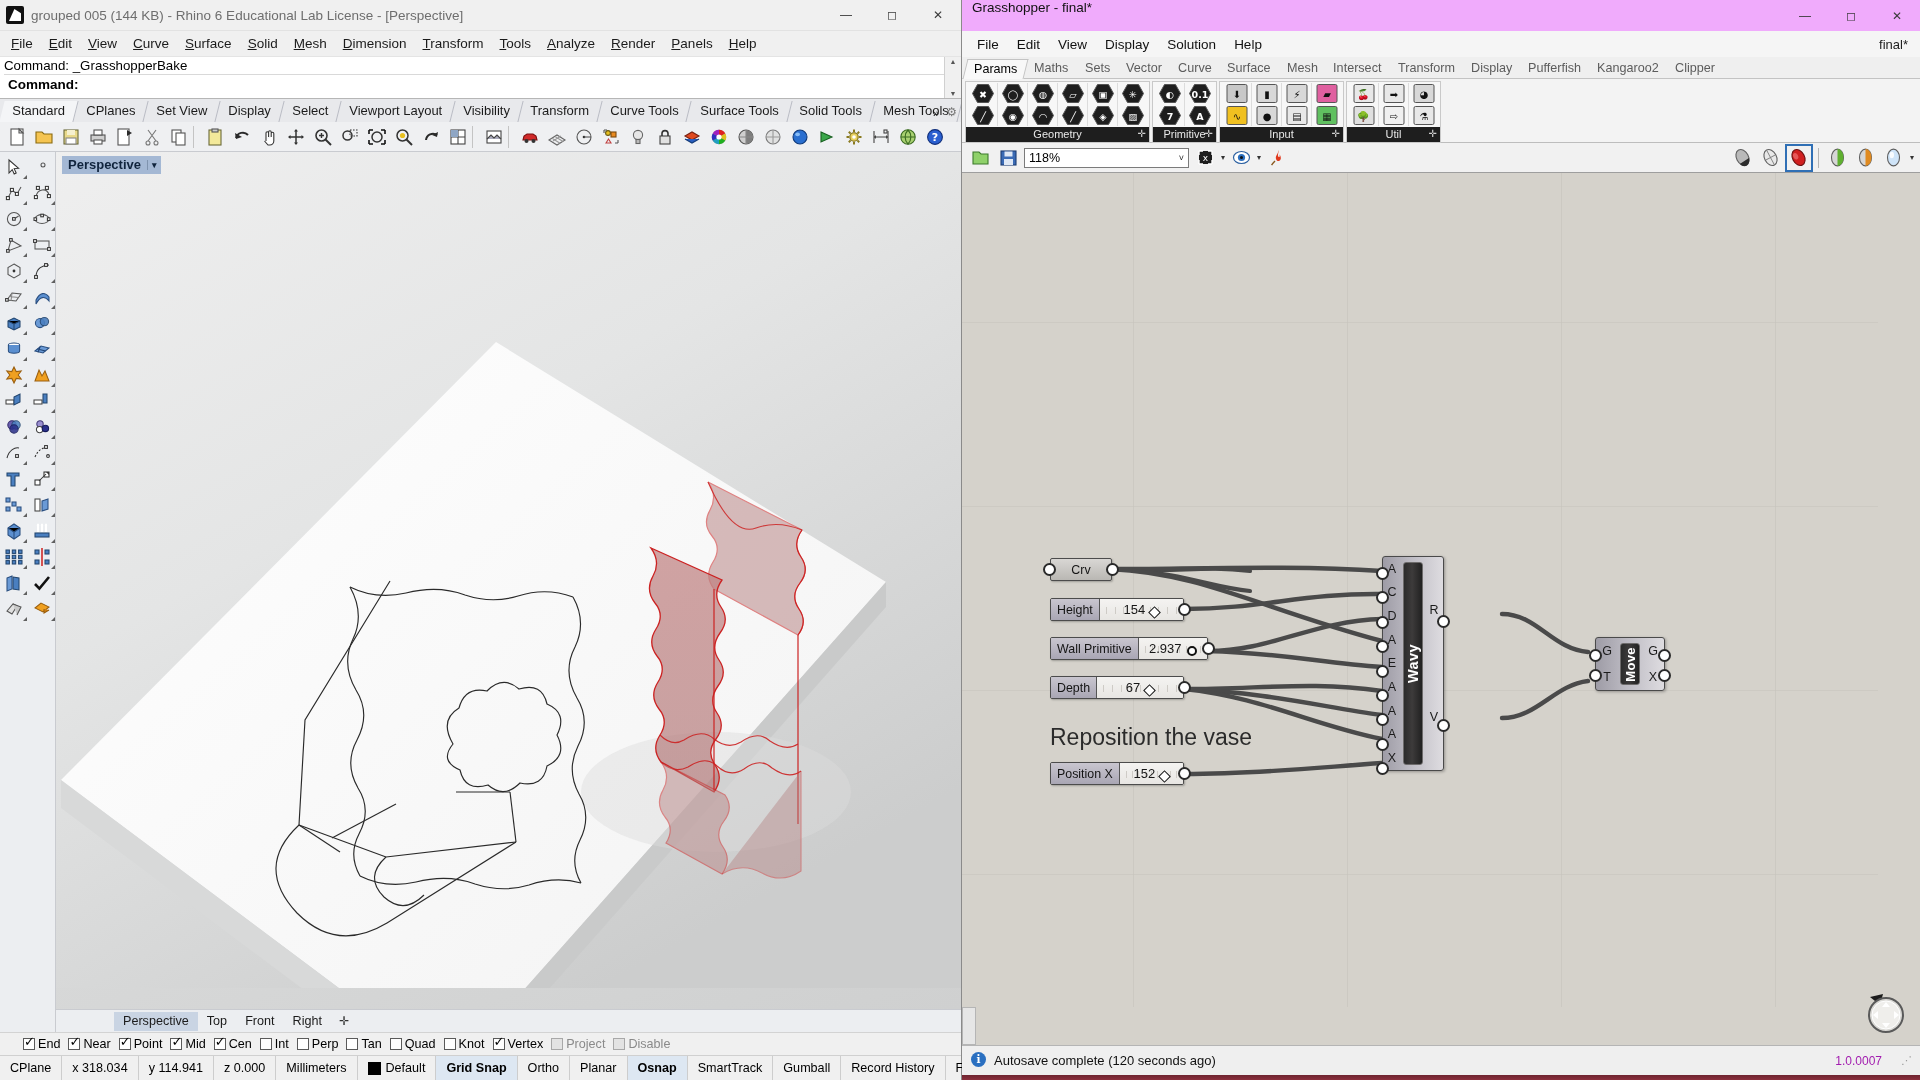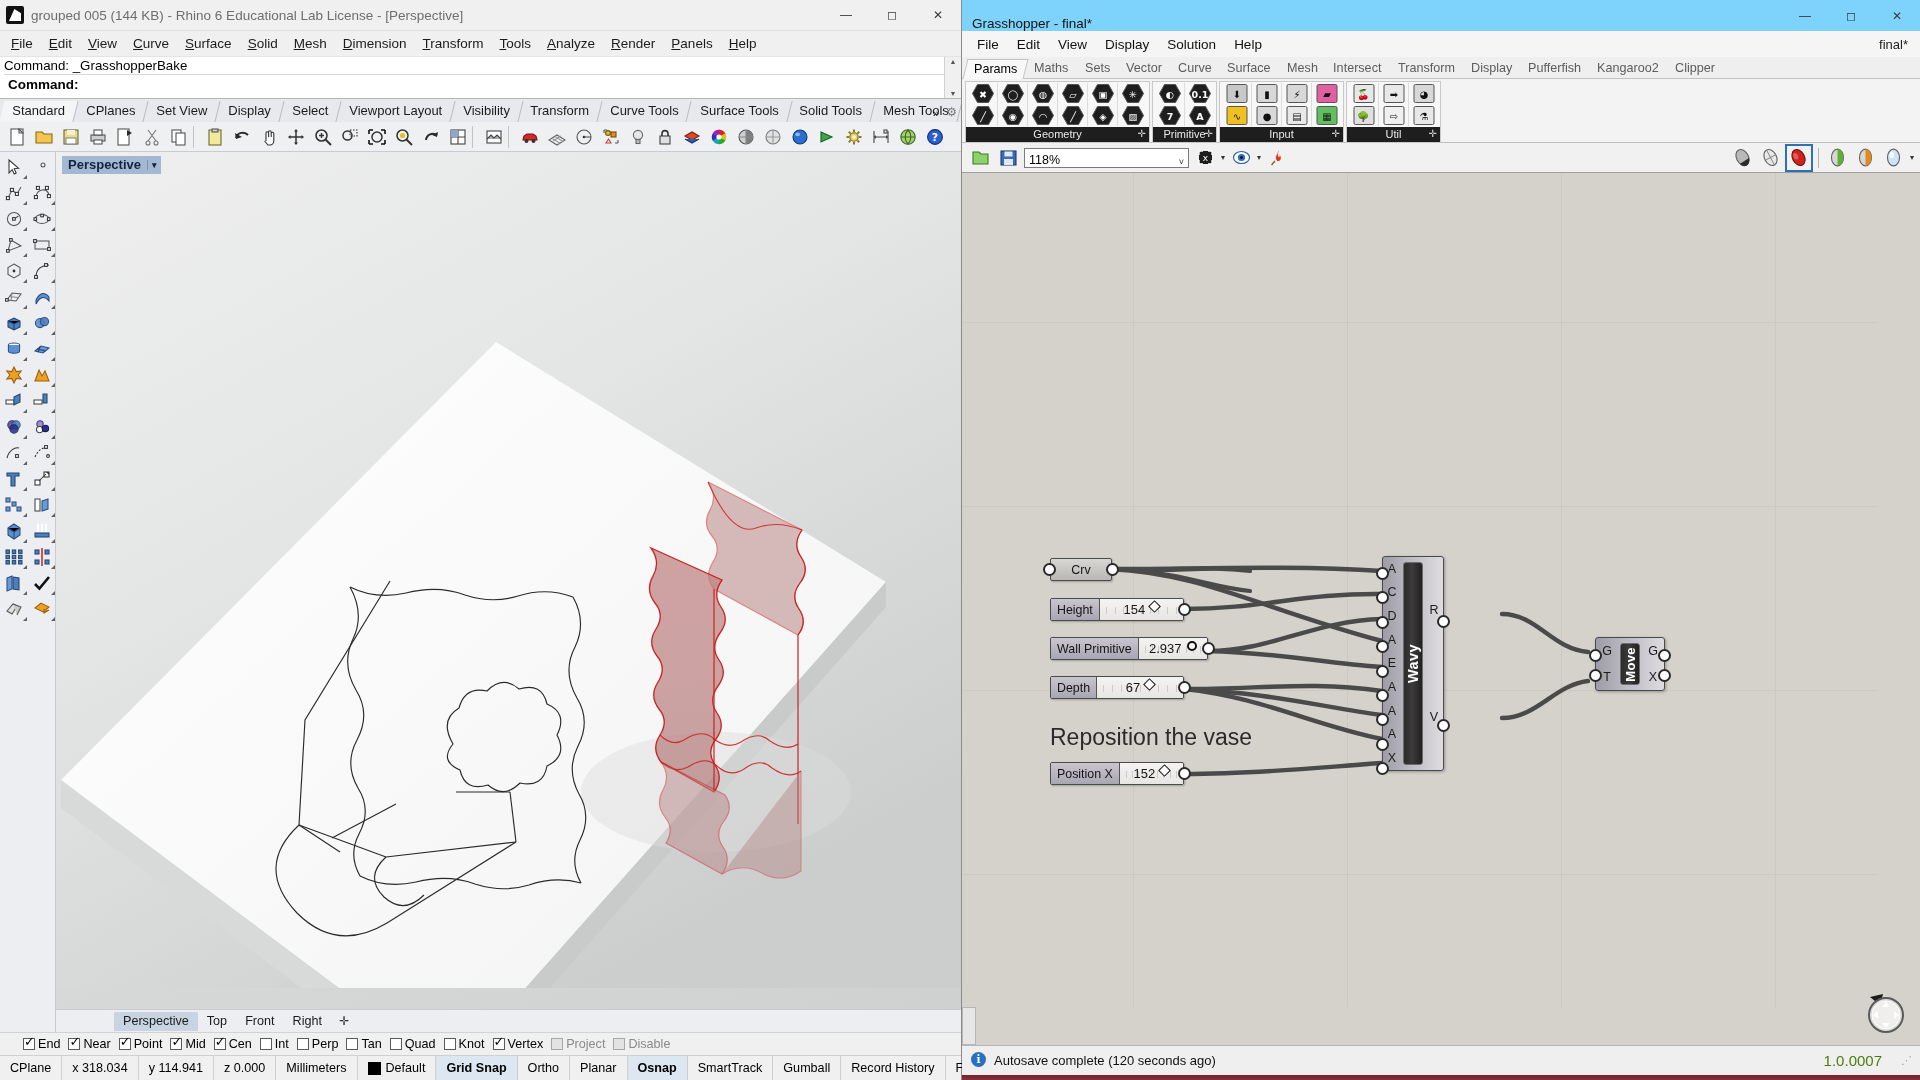--- a/index.html
+++ b/index.html
@@ -112,22 +112,22 @@
   .st-cell { padding:0 10px; height:25px; display:flex; align-items:center;
      border-right:1px solid #cdcdcd; white-space:nowrap; }
   .st-cell.blue { color:#000; font-weight:bold; background:#dde7f2; }
   .sw { width:13px;height:13px;background:#000;display:inline-block;margin-right:5px; }
 
   
   #gh {
     position:absolute; left:962px; top:0; width:958px; height:1080px;
     background:#f1f1f1; display:flex; flex-direction:column;
   }
-  .gh-titlebar { height:31px; display:flex; align-items:flex-end; padding-left:10px;
-     background:#7dd3fc;gap:19px; }
+  .gh-titlebar { height:31px; display:flex; align-items:flex-start; padding-left:10px;
+     background:#f0abfc;gap:19px; }
   .gh-title { font-size:13.5px; color:#111; }
   .gh-menubar { height:26px; display:flex; align-items:center; padding-left:6px;
      background:#f5f5f5; }
   .gh-menu { padding:3px 9px; font-size:13.5px; color:#111; }
   .gh-docname { margin-left:auto; margin-right:12px; font-size:13px; color:#222; }
 
   .gh-tabs { height:22px; background:#efefef; display:flex; align-items:flex-end;
      padding-left:3px; border-bottom:1px solid #c3c3c3; }
   .gh-tab { font-size:12.6px; color:#5c5c5c; padding:2px 8px 3px; position:relative;
      transform:skewX(-14deg); }
@@ -147,31 +147,31 @@
   .hexico { width:25px;height:21px; display:flex; align-items:center; justify-content:center; }
   .hexico svg { display:block; }
   .gh-group-label { background:#1e1e1e; color:#e8e8e8; font-size:11px;
      text-align:center; padding:1px 4px 2px; position:relative; }
   .gh-group-label .pl { position:absolute; right:3px; top:1px; color:#d0d0d0; font-size:10px;}
 
   .gh-canvas-toolbar { height:30px; background:#f1f1f1; display:flex; align-items:center;
      padding:0 6px; gap:4px; border-bottom:1px solid #9e9e9e; }
   .ghtb-ico { width:24px;height:24px;display:flex;align-items:center;justify-content:center; }
   .zoombox { width:165px; height:20px; background:#fff; border:1px solid #7b7b7b;
-     display:flex; align-items:flex-end; padding:0 4px; font-size:12.5px; color:#000; }
+     display:flex; align-items:center; padding:6px 4px; font-size:12.5px; color:#000; }
   .zoombox .cv { margin-left:auto; font-size:9px; color:#222; }
   .ghtb-spacer { flex:1; }
   .ghtb-sep { width:1px; height:20px; background:#b5b5b5; margin:0 3px; }
   .ghtb-sel { outline:2px solid #2f6fb5; }
 
   .gh-canvas { flex:1; position:relative; overflow:hidden; background:#d5d2cb; }
   .gh-grid { position:absolute; inset:0; }
   .gh-statusbar { height:30px; background:#efefef; display:flex; align-items:center;
      padding:0 8px; gap:7px; border-top:1px solid #b5b5b5; font-size:13px; color:#111; }
-  .gh-ver { margin-left:auto; color:#4d7c0f; font-size:15px; margin-right:12px;}
+  .gh-ver { margin-left:auto; color:#a21caf; font-size:12px; margin-right:12px;}
   .gh-bottomline { height:5px; background:linear-gradient(#6e2430,#8b2f3c); }
 
   
   .gh-node { position:absolute; }
   .slider {
     display:flex; height:23px; border:1px solid #4c4c4c; border-radius:2px;
     box-shadow:1px 1px 2px rgba(0,0,0,.25); overflow:hidden;
   }
   .slider-name {
     background:linear-gradient(180deg,#c9c6cf 0%,#a9a6b4 100%);
@@ -179,21 +179,21 @@
     display:flex; align-items:center; padding:0 6px; white-space:nowrap;
   }
   .slider-track {
     position:relative; background:linear-gradient(180deg,#f4f3f1,#e8e6e3);
     display:flex; align-items:center; justify-content:center; flex:1;
   }
   .tickrow { position:absolute; left:6px; right:6px; top:8px; height:7px;
      display:flex; justify-content:space-between; }
   .tickrow i { width:1px; height:7px; background:#cecbc6; display:block; }
   .slider-val { position:relative; z-index:2; font-size:13px; color:#171717;
-     display:flex; align-items:flex-start; gap:5px; background:transparent; }
+     display:flex; align-items:flex-end; gap:5px; background:transparent; }
   .grip-d { width:9px;height:9px; background:#fff; border:1.6px solid #111;
      transform:rotate(45deg); display:inline-block; }
   .grip-o { width:10px;height:10px; background:#fff; border:2.4px solid #111;
      border-radius:50%; display:inline-block; }
 
   .port { position:absolute; width:13px; height:13px; border-radius:50%;
      background:#fff; border:2px solid #2a2a2a; }
 
   .crv-node { width:62px; height:23px; display:flex; align-items:center;
      justify-content:center; font-size:12.4px; color:#151515;

